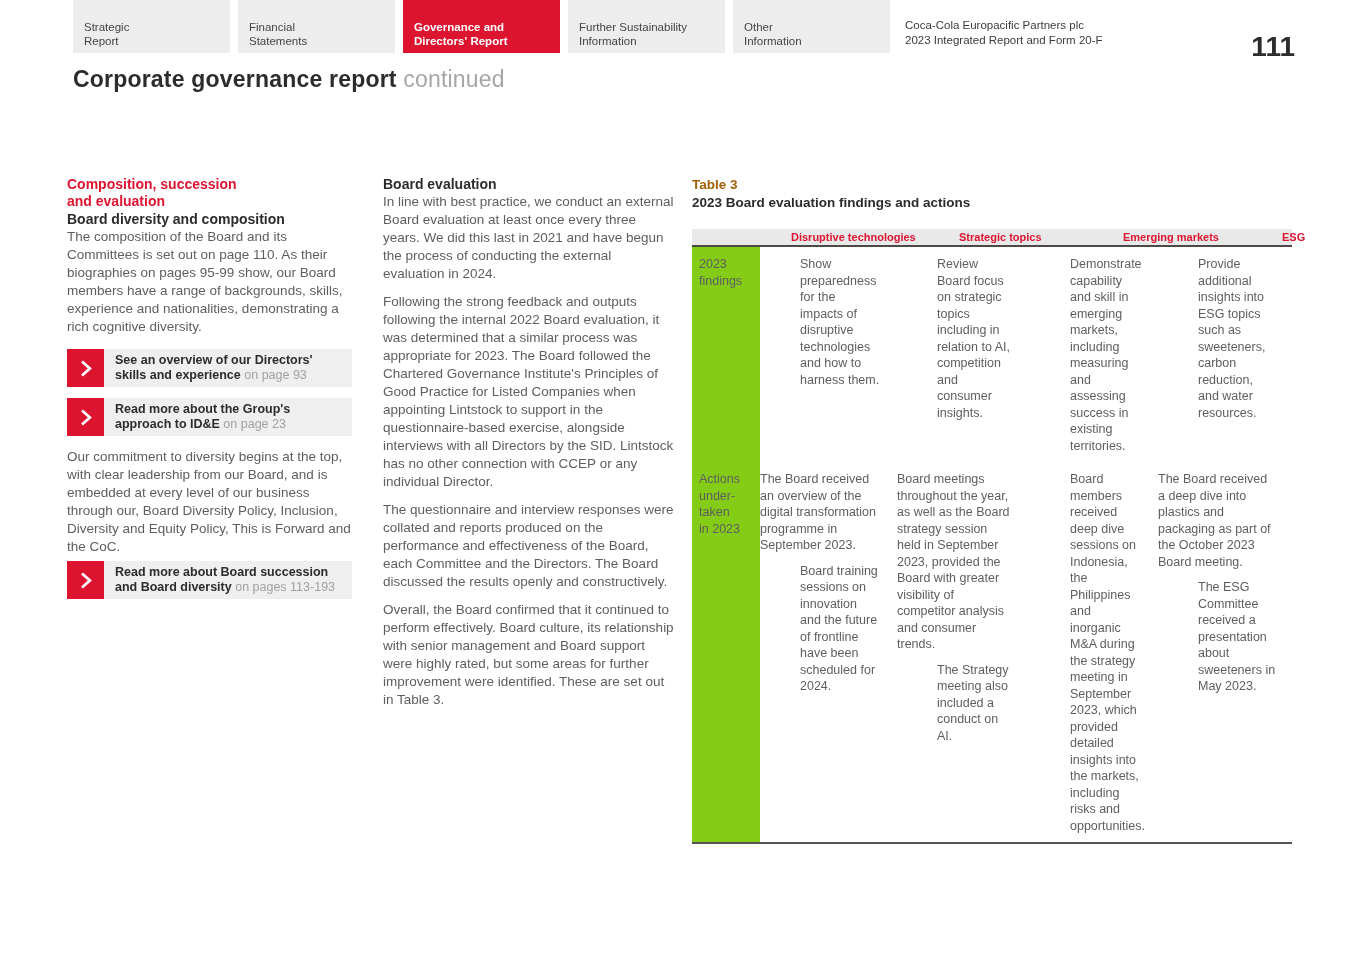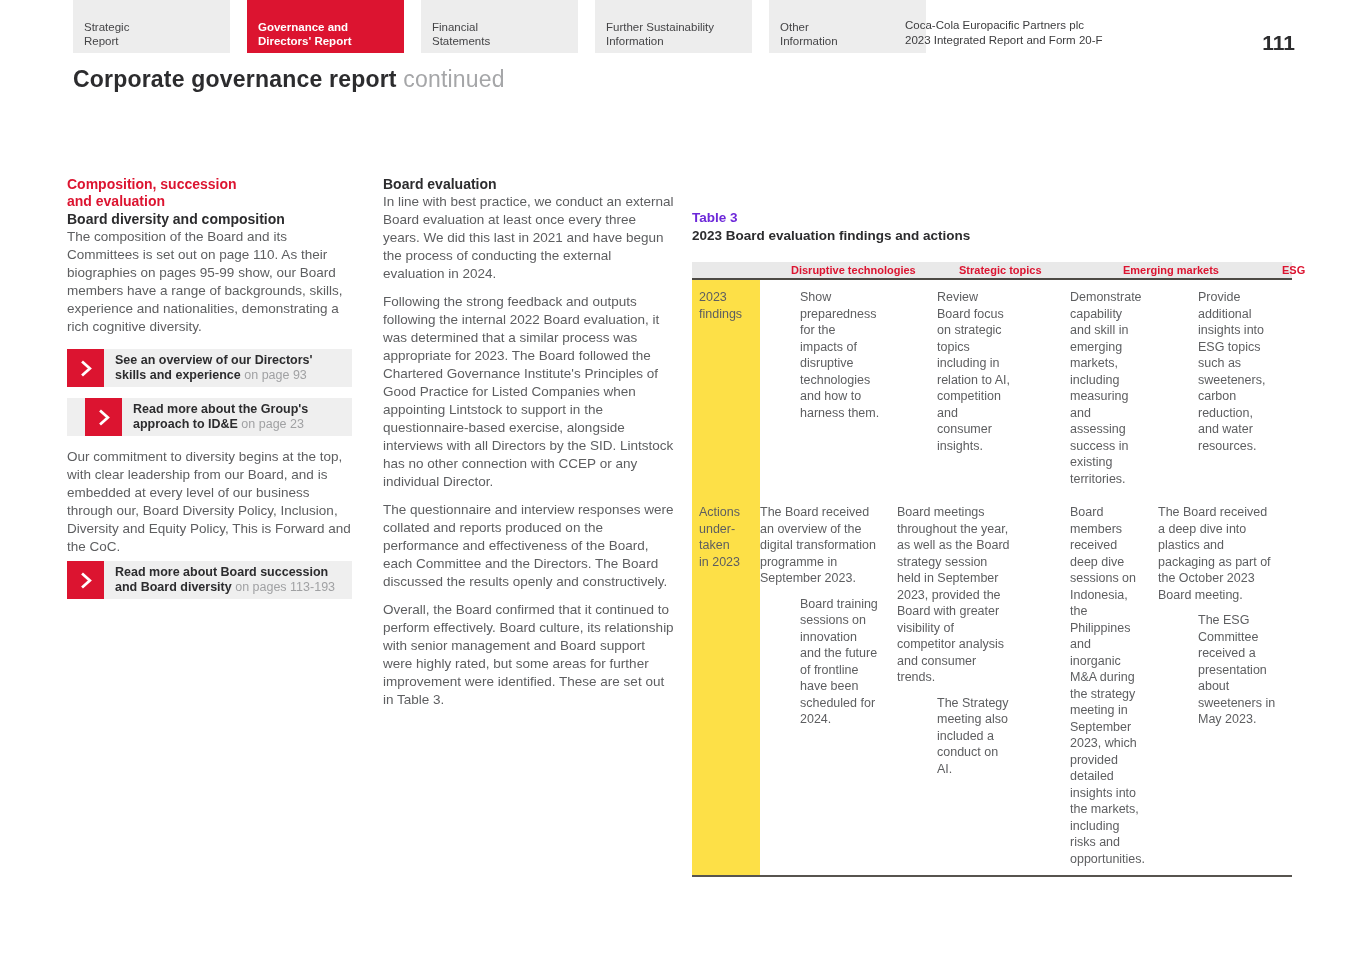--- a/index.html
+++ b/index.html
@@ -4,81 +4,81 @@
 <style>
   * { box-sizing: border-box; margin: 0; padding: 0; }
   html, body { background: #fff; }
   .page {
     position: relative; width: 1365px; height: 965px; background: #ffffff;
     font-family: "Liberation Sans", sans-serif; overflow: hidden;
   }
   .prewrap { white-space: pre-line; }
 
   
-  .tabs { position: absolute; left: 73px; top: 0; display: flex; gap: 17px; }
+  .tabs { position: absolute; left: 73px; top: 0; display: flex; gap: 8px; }
   .tab {
     width: 157px; height: 53px; background: #ededed; color: #454547;
     font-size: 11.5px; line-height: 14px; padding: 20px 8px 0 11px;
   }
   .tab.active { background: #dc1430; color: #ffffff; font-weight: bold; }
 
   .pub { position: absolute; left: 905px; top: 18px; font-size: 11.5px; line-height: 15px; color: #3b3b3d; }
-  .pagenum { position: absolute; top: 31px; right: 70px; font-size: 21px; font-weight: bold; color: #2c2c2e; }
+  .pagenum { position: absolute; top: 31px; right: 70px; font-size: 28px; font-weight: bold; color: #2c2c2e; }
 
   
   .title { position: absolute; left: 73px; top: 66px; font-size: 23px; font-weight: bold; color: #2c2c2e; letter-spacing: 0.2px; }
   .title .cont { color: #a5a6a8; font-weight: normal; }
 
   
   .col-left  { position: absolute; left: 67px;  top: 176px; width: 285px; }
   .col-mid   { position: absolute; left: 383px; top: 176px; width: 292px; }
   .col-right { position: absolute; left: 692px; top: 176px; width: 600px; }
 
   .red-head { color: #dc1430; font-size: 14px; line-height: 17px; font-weight: bold; }
   .sub-head { color: #2c2c2e; font-size: 14px; line-height: 17px; font-weight: bold; margin-top: 1px; }
   .body-p { font-size: 13.5px; line-height: 18px; color: #5d5e60; }
   .col-mid .body-p { margin-bottom: 10px; }
 
   
   .callout { display: flex; background: #efefef; min-height: 37px; margin-top: 13px; cursor: pointer; }
-  .callout + .callout { margin-top: 11px; padding-left: 18px; }
+  .callout + .callout { margin-top: 11px; }
   .callout-icon { flex: 0 0 37px; background: #dc1430; display: flex; align-items: center; justify-content: center; }
   .callout-body { flex: 1; display: flex; align-items: center; padding: 4px 8px 4px 11px; }
   .callout-text { font-size: 12.5px; line-height: 15px; color: #2c2c2e; }
   .callout-text b { font-weight: bold; color: #2c2c2e; }
   .callout-text .muted { color: #a0a1a3; }
   .mt-para { margin-top: 12px; }
   .mt-box3 { margin-top: 5px; }
 
   
-  .table3-label { color: #6d28d9; font-size: 13.5px; line-height: 17px; font-weight: bold; margin-top: 33px; }
+  .table3-label { color: #a16207; font-size: 13.5px; line-height: 17px; font-weight: bold; }
   .table3-title { color: #2c2c2e; font-size: 13.5px; line-height: 17px; font-weight: bold; margin-top: 1px; }
   .gov-table { margin-top: 18px; border-bottom: 2px solid #57544f; }
   .t-grid { display: grid; grid-template-columns: 68px 137px 133px 128px 134px; }
   .t-head { background: #e9e9e9; height: 18px; align-items: center; border-bottom: 2px solid #4d4a45; gap: 31px; }
   .t-head .t-hcell { font-size: 11px; font-weight: bold; color: #dc1430; padding-right: 4px; overflow: hidden; white-space: nowrap; }
   .t-cell { padding: 9px 16px 8px 0; font-size: 12.5px; line-height: 16.5px; color: #5d5e60; }
   .t-cell p { margin: 0 0 9px 0; }
   .t-cell p:last-child { margin-bottom: 0; padding-left: 40px; }
-  .t-cell.lab { background: #fde047; padding: 9px 4px 8px 7px; }
+  .t-cell.lab { background: #84cc16; padding: 9px 4px 8px 7px; }
   .row-findings { min-height: 132px; }
   .row-actions { min-height: 302px; }
 </style>
 </head>
 <body>
 
 <div class="page">
 
   <div class="tabs">
     <div class="tab prewrap">Strategic
 Report</div>
+    <div class="tab prewrap">Financial
+Statements</div>
     <div class="tab active prewrap">Governance and
 Directors' Report</div>
-    <div class="tab prewrap">Financial
-Statements</div>
     <div class="tab prewrap">Further Sustainability
 Information</div>
     <div class="tab prewrap">Other
 Information</div>
   </div>
 
   <div class="pub prewrap">Coca-Cola Europacific Partners plc
 2023 Integrated Report and Form 20-F</div>
   <div class="pagenum">111</div>
 

